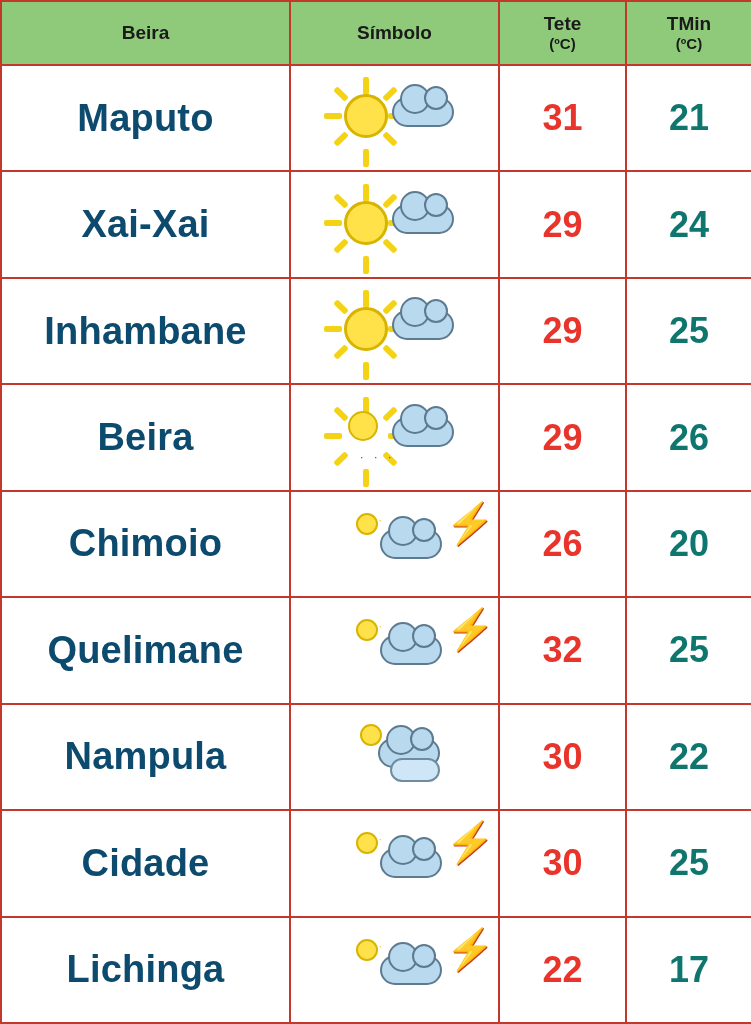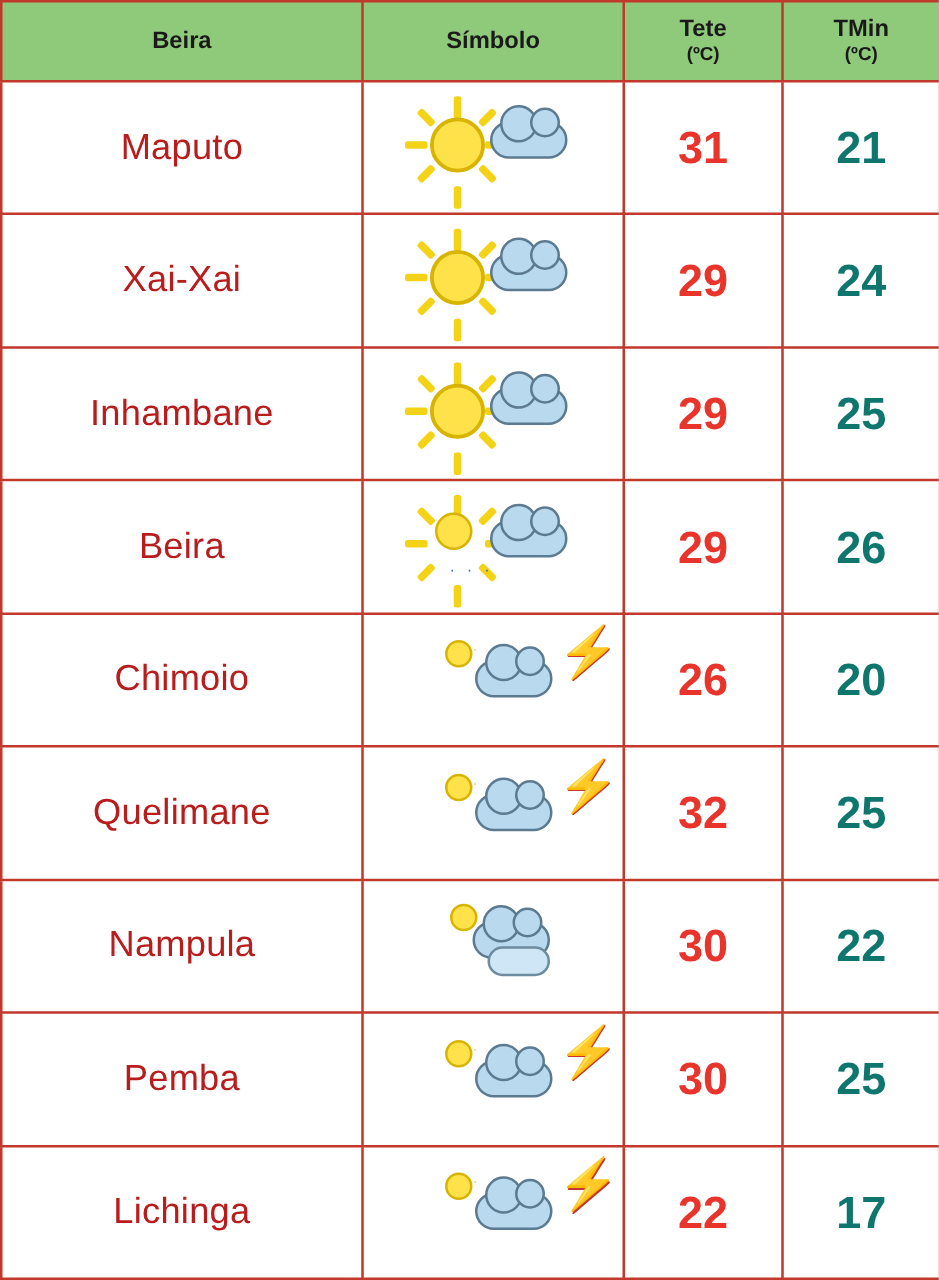--- a/index.html
+++ b/index.html
@@ -40,23 +40,23 @@
     text-align: center;
   }
   .col-city   { width: 289px; }
   .col-symbol { width: 209px; }
   .col-tmax   { width: 127px; }
   .col-tmin   { width: 126px; }
 
   tbody tr { height: 87px; }
 
   td.city {
-    font-size: 29px;
-    color: #b91c1c;
-    font-weight: 400;
+    font-size: 38px;
+    color: #0c4a6e;
+    font-weight: 700;
     letter-spacing: 0.2px;
   }
   td.tmax {
     font-size: 36px;
     font-weight: bold;
     color: #e8342a;
     margin-left: 38px;
   }
   td.tmin {
     font-size: 36px;
@@ -221,21 +221,21 @@
         <td class="tmax">32</td>
         <td class="tmin">25</td>
       </tr>
       <tr>
         <td class="city">Nampula</td>
         <td class="symbol"><span class="wx"><span class="sun small" style="left:30px;top:4px;width:22px;height:22px;"></span><span class="cloud" style="right:20px;top:18px;"></span><span class="cloud2"></span></span></td>
         <td class="tmax">30</td>
         <td class="tmin">22</td>
       </tr>
       <tr>
-        <td class="city">Pemba</td>
+        <td class="city">Cidade</td>
         <td class="symbol"><span class="wx"><span class="drops">· · ·</span><span class="sun small" style="left:26px;top:6px;width:22px;height:22px;"></span><span class="cloud" style="right:18px;top:22px;"></span><span class="bolt">
               <span>⚡</span>
             </span></span></td>
         <td class="tmax">30</td>
         <td class="tmin">25</td>
       </tr>
       <tr>
         <td class="city">Lichinga</td>
         <td class="symbol"><span class="wx"><span class="drops">· · ·</span><span class="sun small" style="left:26px;top:6px;width:22px;height:22px;"></span><span class="cloud" style="right:18px;top:22px;"></span><span class="bolt">
               <span>⚡</span>

